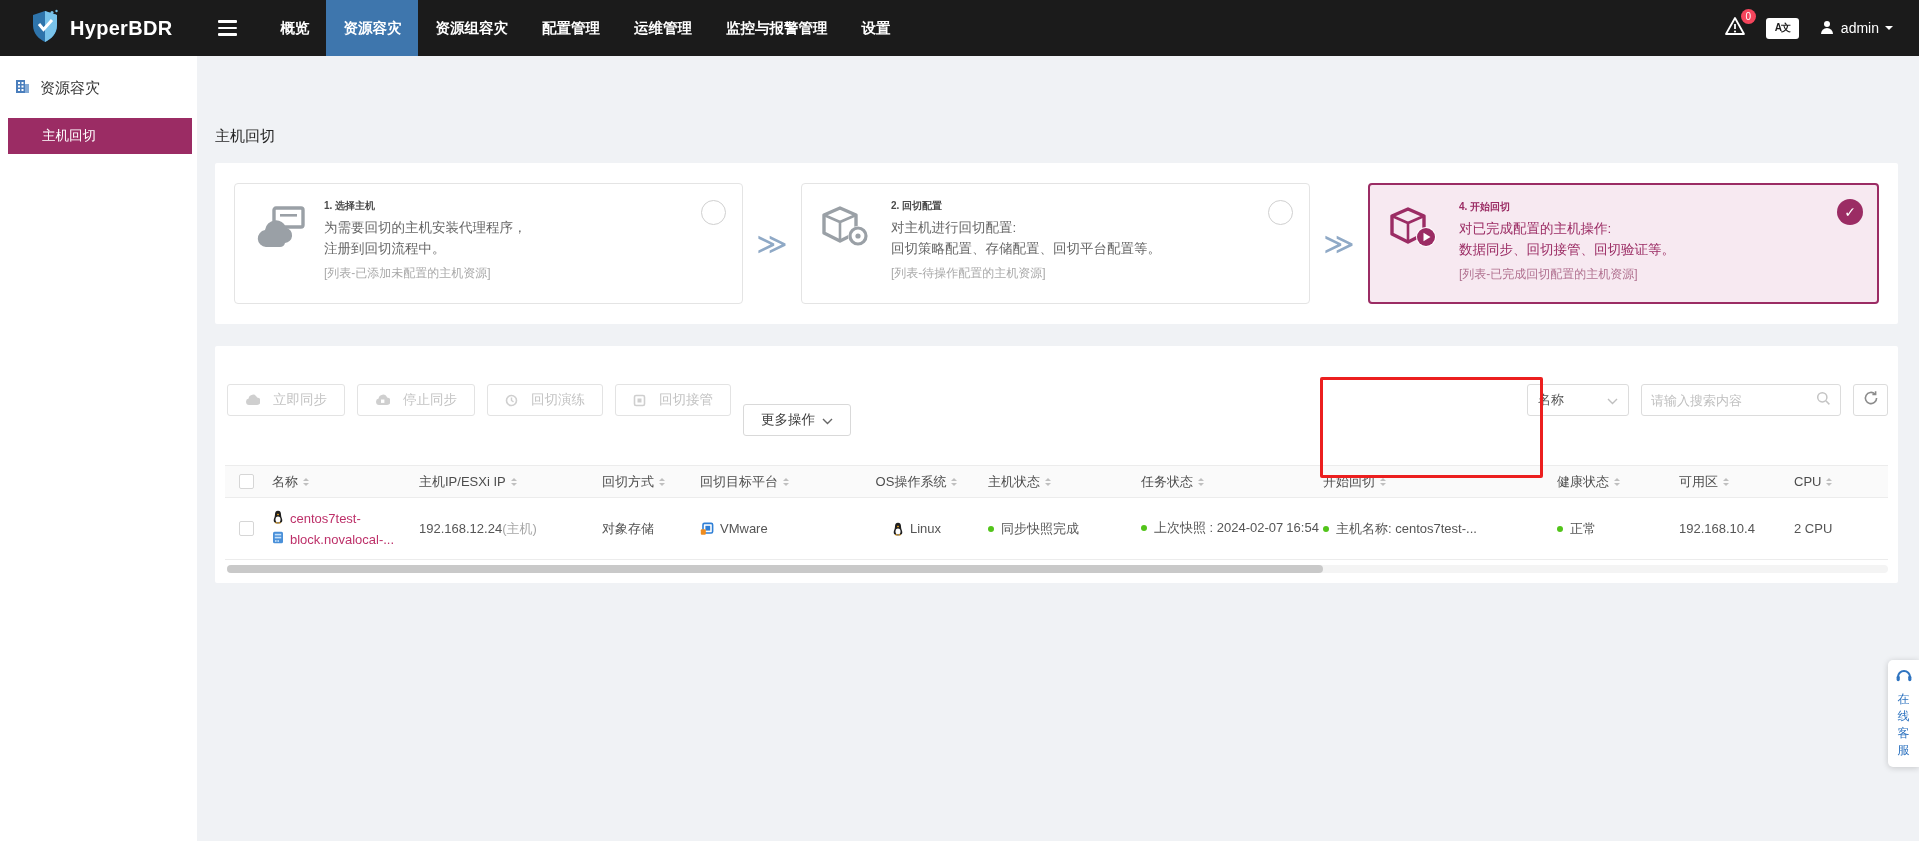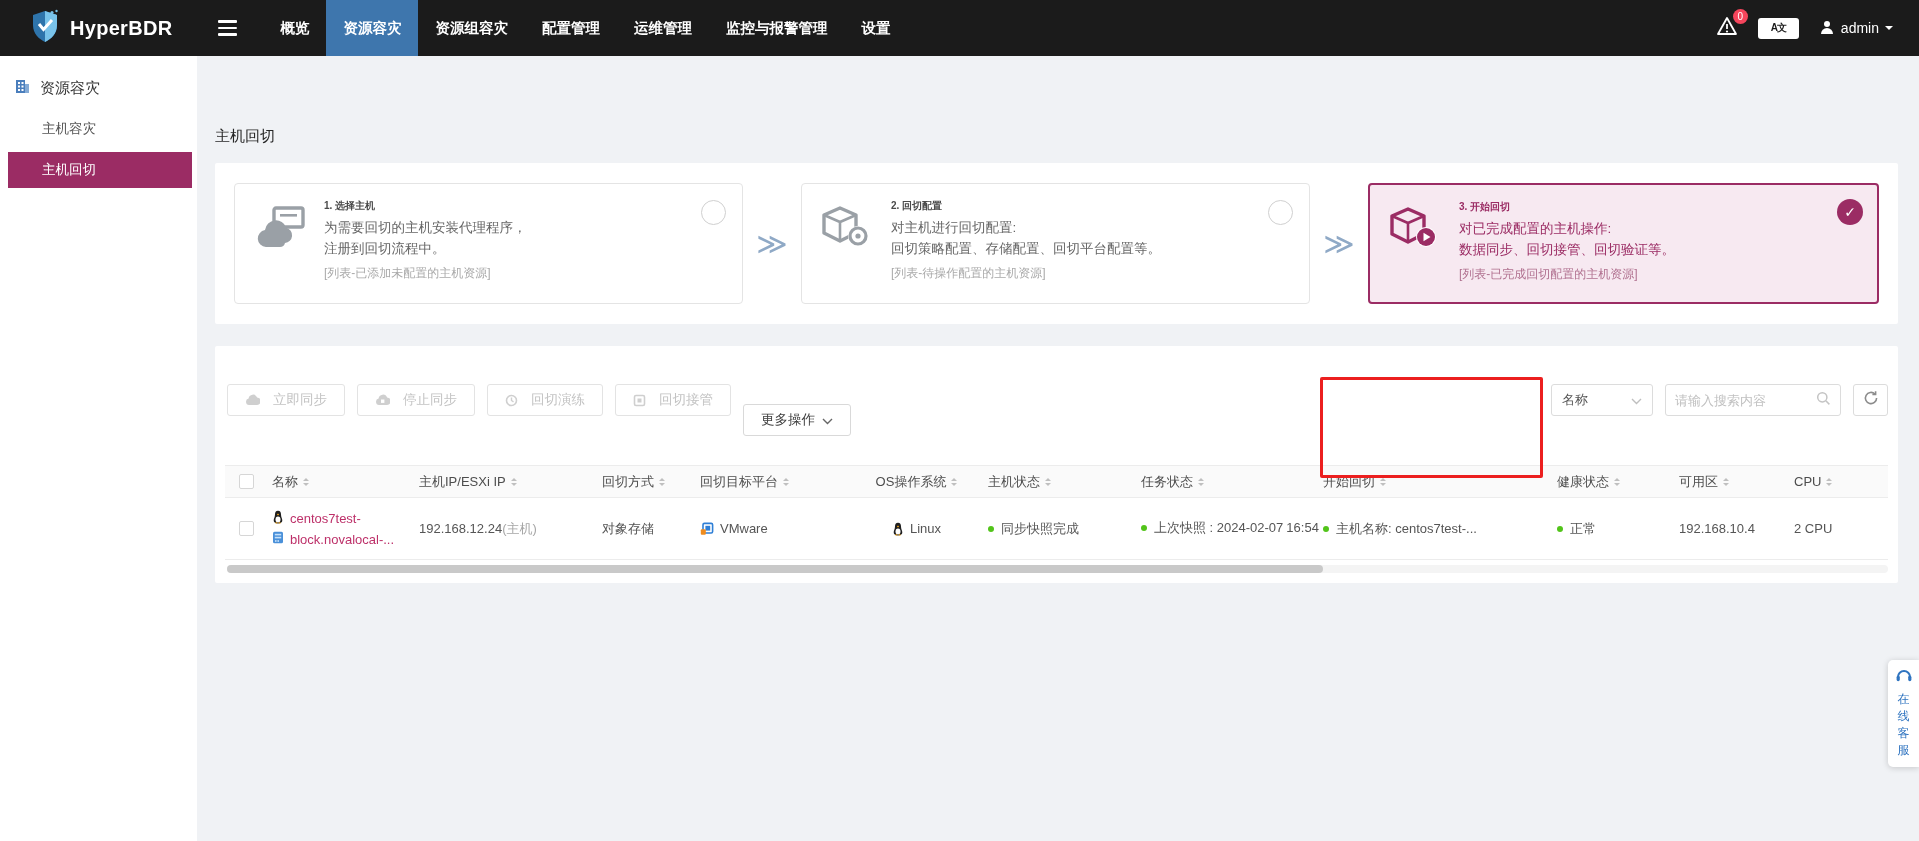--- a/index.html
+++ b/index.html
@@ -12,21 +12,21 @@
   .brand-text { font-size:20px; font-weight:bold; letter-spacing:.3px; }
   .hamburger { display:flex; flex-direction:column; justify-content:center; gap:4px; padding:0 20px; cursor:pointer; }
   .hamburger i { display:block; width:19px; height:2.4px; background:#fff; border-radius:1px; }
   .nav-items { display:flex; align-items:stretch; margin-left:6px; }
   .nav-item { display:flex; align-items:center; padding:0 17px; font-size:14.5px; font-weight:600; cursor:pointer; white-space:nowrap; }
   .nav-item.active { background:#3e76ad; }
   .nav-right { margin-left:auto; display:flex; align-items:center; gap:20px; padding-right:26px; }
   .alert-wrap { position:relative; cursor:pointer; }
   .badge { position:absolute; top:-7px; right:-10px; background:#f5455c; color:#fff; font-size:10px;
     min-width:15px; height:15px; line-height:15px; text-align:center; border-radius:8px; padding:0 3px; }
-  .lang-box { width:41px; height:21px; background:#fff; color:#1b1b1b; border-radius:3px; font-size:10px; font-weight:bold;
+  .lang-box { width:33px; height:21px; background:#fff; color:#1b1b1b; border-radius:3px; font-size:10px; font-weight:bold;
     display:flex; align-items:center; justify-content:center; cursor:pointer; letter-spacing:-1px; }
   .user-wrap { display:flex; align-items:center; gap:6px; cursor:pointer; font-size:14px; }
   .caret { width:0; height:0; border:4.5px solid transparent; border-top-color:#fff; margin-top:4px; }
 
   
   .sidebar { position:absolute; left:0; top:56px; bottom:0; width:197px; background:#fff; }
   .sb-title { display:flex; align-items:center; gap:9px; padding:22px 16px 14px 14px; font-size:15px; color:#333; }
   .sb-item { height:34px; line-height:34px; padding-left:42px; font-size:13.5px; color:#555; cursor:pointer; }
   .sb-item.active { background:#9b2c64; color:#fff; margin:6px 5px 0 8px; padding-left:34px; height:36px; line-height:36px; }
 
@@ -51,21 +51,21 @@
 
   
   .panel-table { margin-top:22px; padding:18px 10px 10px 10px; }
   .toolbar { display:flex; align-items:center; gap:12px; padding:0 0 0 2px; }
   .btn { height:32px; display:inline-flex; align-items:center; gap:7px; padding:4px 17px; font-size:13.5px; border-radius:3px;
     background:#fff; border:1px solid #e3e3e3; color:#c3c3c3; cursor:not-allowed; white-space:nowrap; }
   .btn.enabled { border:1px solid #d9d9d9; color:#404040; cursor:pointer;margin-top:40px; }
   .toolbar-spacer { flex:1; }
   .select-box { width:102px; height:32px; border:1px solid #dcdcdc; border-radius:3px; background:#fff; display:flex;
     align-items:center; justify-content:space-between; padding:0 10px; font-size:13px; color:#555; cursor:pointer; }
-  .search-box { width:176px; height:32px; border:1px solid #dcdcdc; border-radius:3px; background:#fff; display:flex; align-items:center; padding:0 9px; }
+  .search-box { width:200px; height:32px; border:1px solid #dcdcdc; border-radius:3px; background:#fff; display:flex; align-items:center; padding:0 9px; }
   .search-box input { border:0; outline:0; flex:1; font-size:13px; color:#555; font-family:inherit; min-width:0; }
   .search-box input::placeholder { color:#c0c0c0; }
   .icon-btn { width:35px; height:32px; border:1px solid #dcdcdc; border-radius:3px; background:#fff; display:flex; align-items:center; justify-content:center; cursor:pointer; }
 
   .tbl { margin-top:29px; }
   .tr { display:flex; align-items:center; }
   .thead { background:#fafafa; border-top:1px solid #ececec; border-bottom:1px solid #ececec; height:33px; font-size:13px; color:#4d4d4d; }
   .trow { height:62px; border-bottom:1px solid #ececec; font-size:13px; color:#555; }
   .td { padding:0 4px; display:flex; align-items:center; overflow:hidden; white-space:nowrap; }
   .c0{flex:0 0 43px; justify-content:center;} .c1{flex:0 0 147px;} .c2{flex:0 0 183px;} .c3{flex:0 0 98px;}
@@ -158,21 +158,20 @@
         <rect x="4" y="4" width="2" height="2" fill="#fff"></rect>
           <rect x="7.5" y="4" width="2" height="2" fill="#fff"></rect>
         <rect x="4" y="7.5" width="2" height="2" fill="#fff"></rect>
           <rect x="7.5" y="7.5" width="2" height="2" fill="#fff"></rect>
         <rect x="4" y="11" width="2" height="2" fill="#fff"></rect>
           <rect x="7.5" y="11" width="2" height="2" fill="#fff"></rect>
       </svg>
     </span>
     <span>资源容灾</span>
   </div>
-  <div class="sb-item">主机容灾</div>
   <div class="sb-item active">主机回切</div>
 </div>
 
 <div class="main">
   <div class="page-title">主机回切</div>
 
   <div class="panel panel-steps">
 
     <div class="step-card">
       <div class="step-ico">
@@ -222,21 +221,21 @@
       <div class="step-ico">
         <svg width="54" height="46" viewBox="0 0 54 46">
           <path d="M20 3 L36 10 V28 L20 36 L4 28 V10 Z" fill="none" stroke="#9b2c64" stroke-width="3.4" stroke-linejoin="round"></path>
           <path d="M4 10 L20 17 L36 10 M20 17 V36" fill="none" stroke="#9b2c64" stroke-width="2.6"></path>
           <circle cx="38" cy="31" r="10" fill="#fff"></circle>
           <circle cx="38" cy="31" r="9" fill="#9b2c64"></circle>
           <path d="M35.5 26.8 L42.5 31 L35.5 35.2 Z" fill="#fff"></path>
         </svg>
       </div>
       <div>
-        <div class="step-title">3. 开始回切</div>
+        <div class="step-title">4. 开始回切</div>
         <div class="step-desc">
           <div>对已完成配置的主机操作:</div>
           <div>数据同步、回切接管、回切验证等。</div>
         </div>
         <div class="step-note">[列表-已完成回切配置的主机资源]</div>
       </div>
       <span class="step-check">✓</span>
     </div>
   </div>
 

